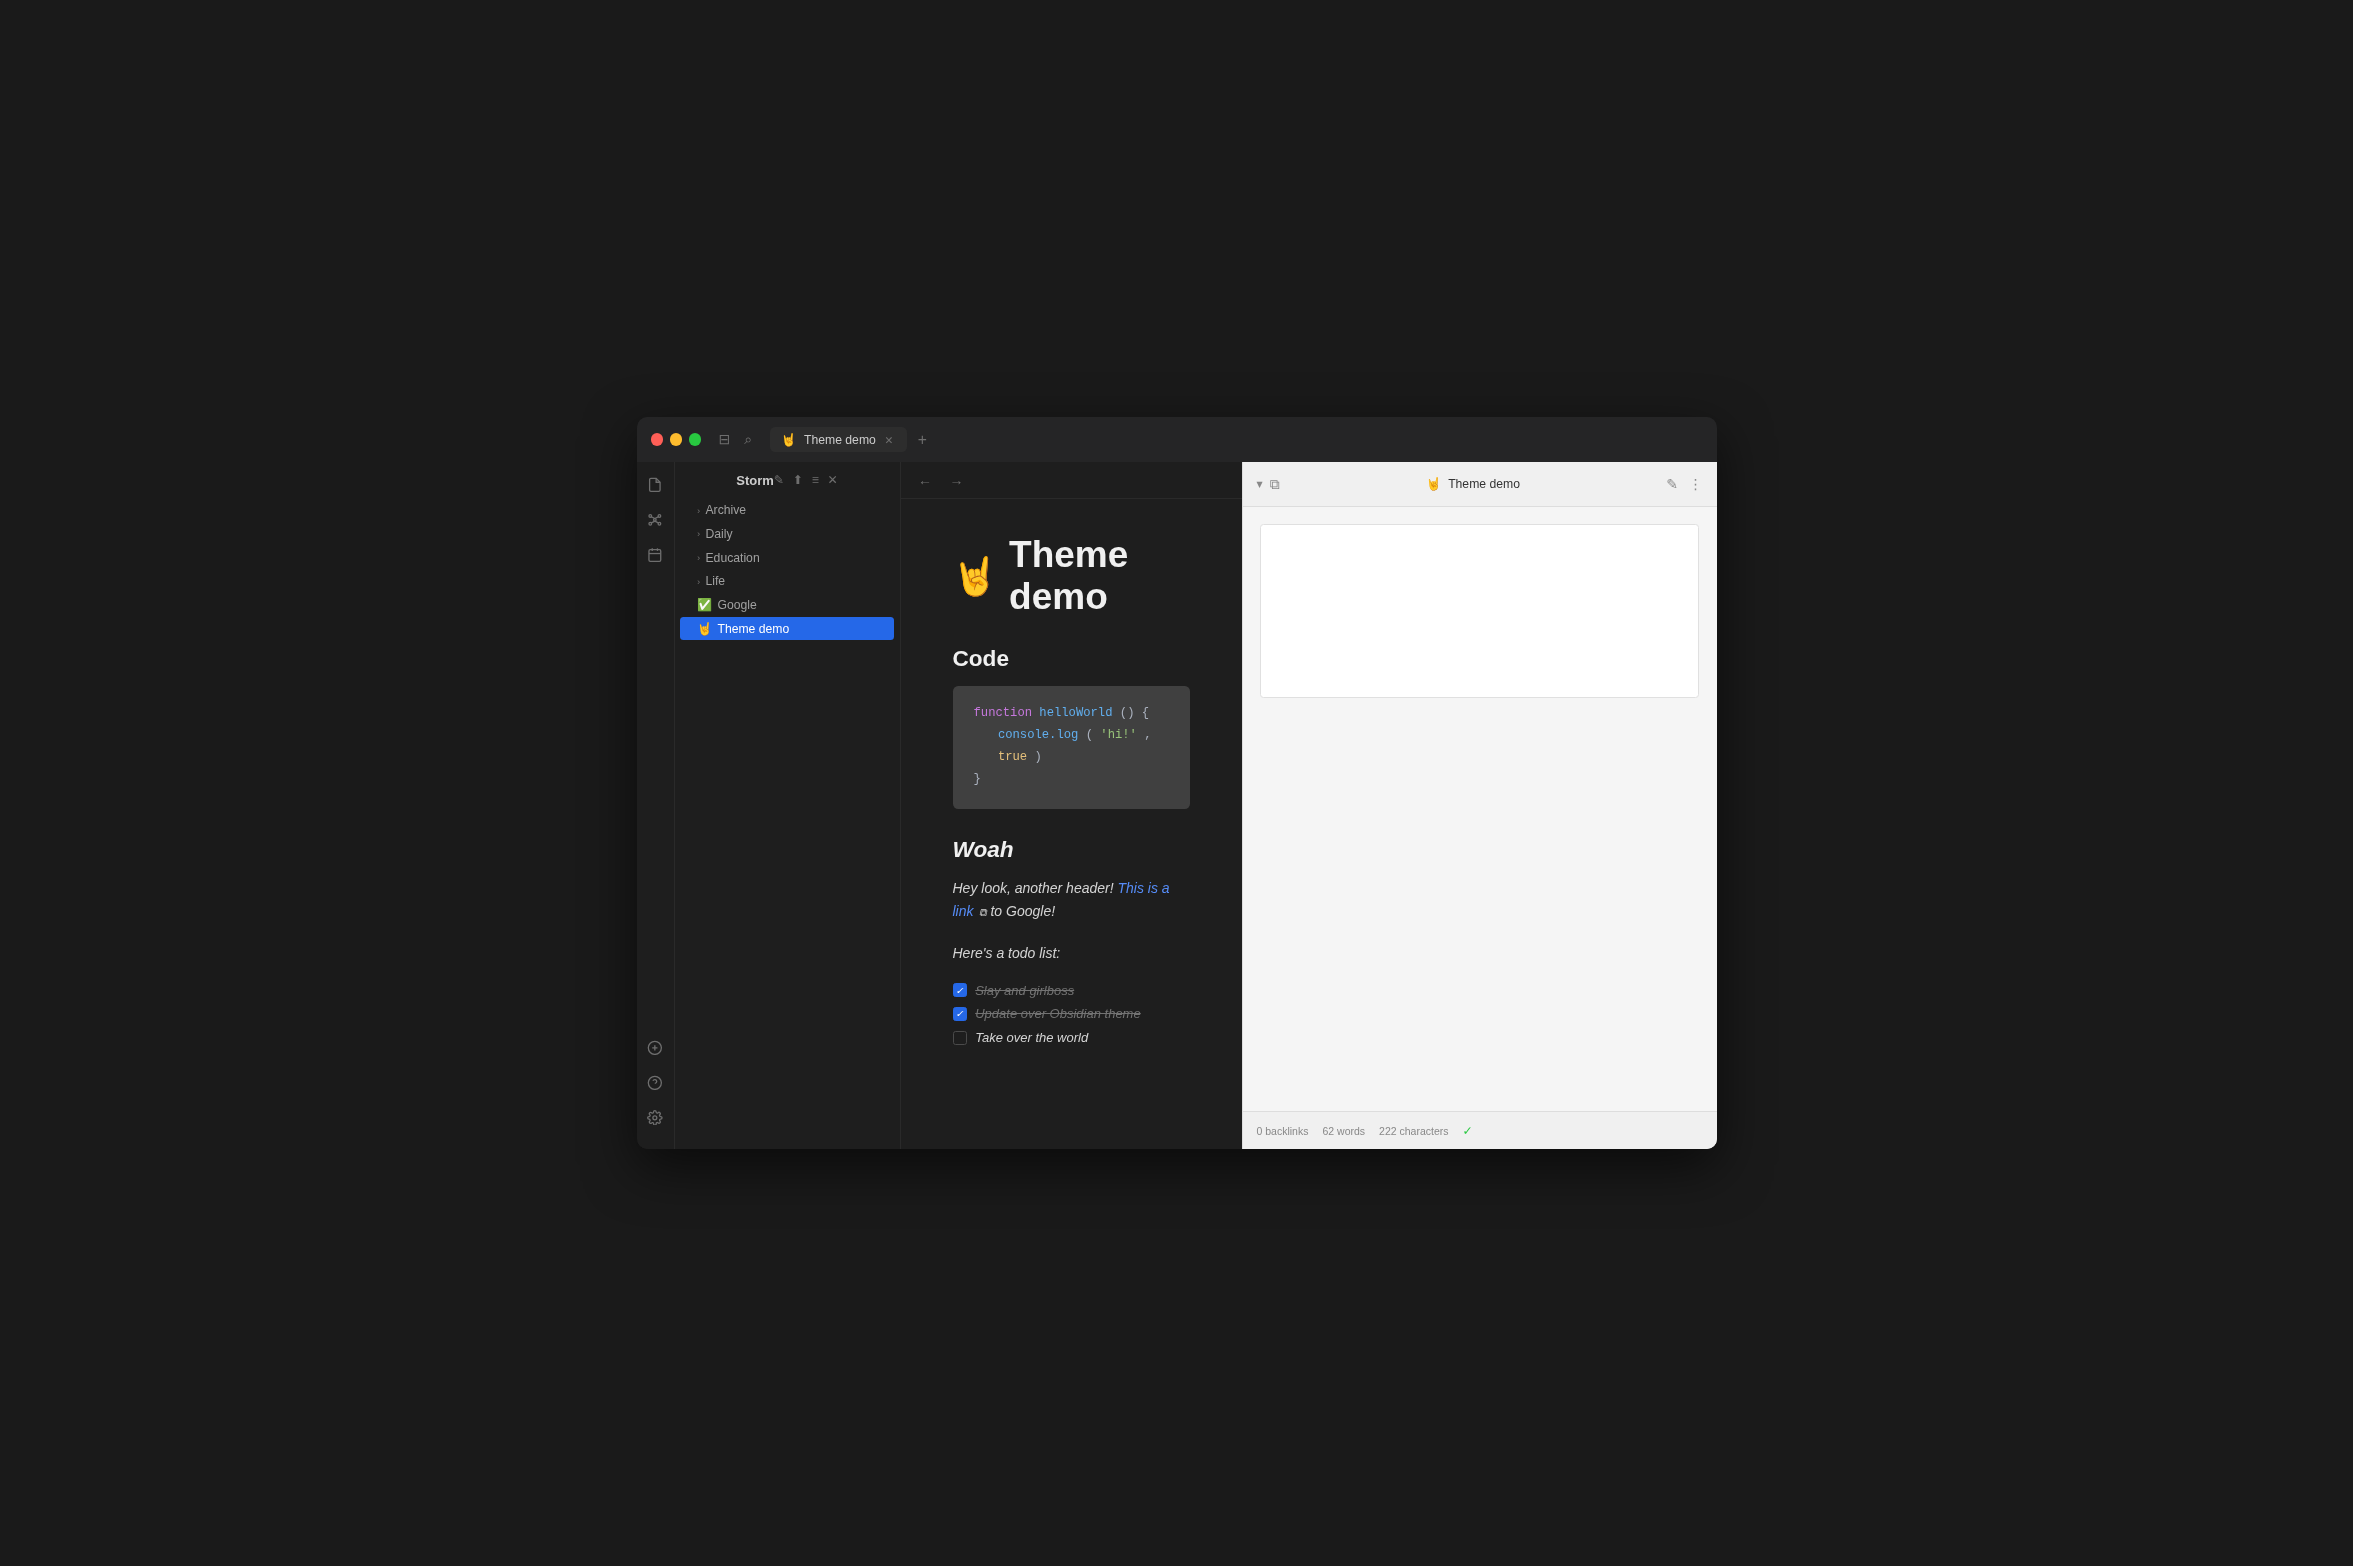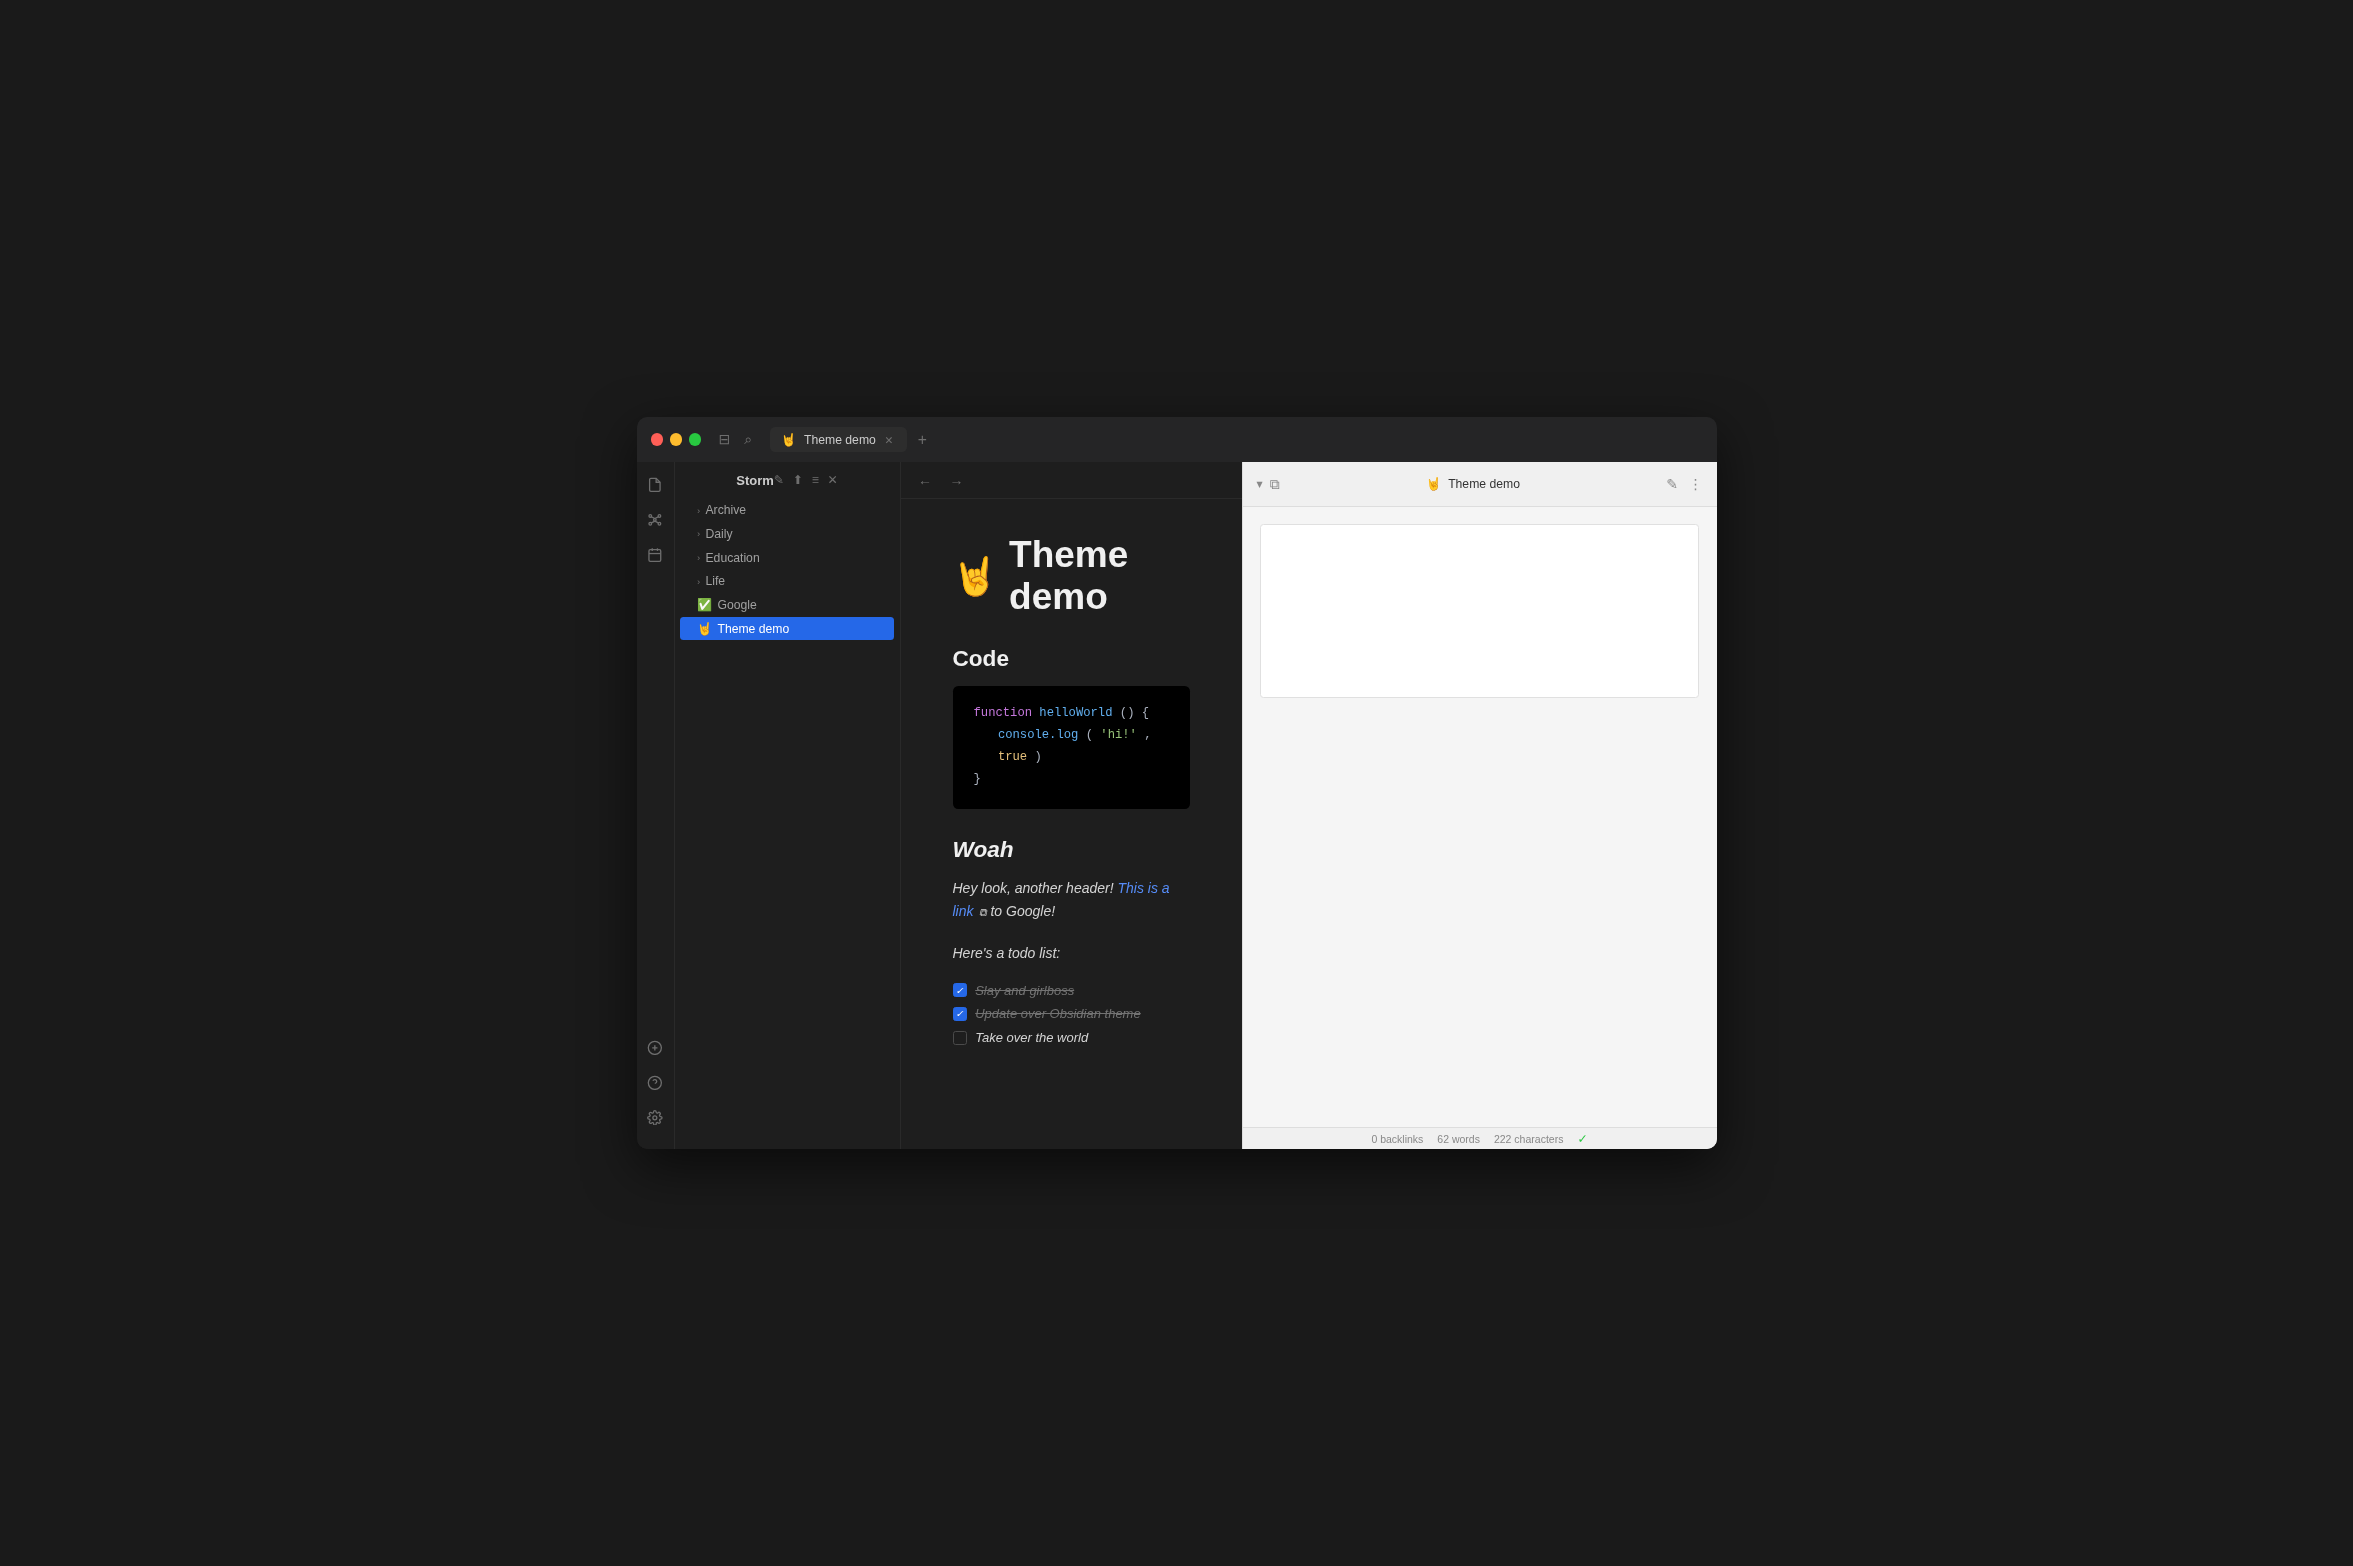--- a/index.html
+++ b/index.html
@@ -224,21 +224,21 @@
       color: #f0f0f0;
       margin-bottom: 14px;
     }
     .prose-text {
       font-size: 14px;
       line-height: 1.7;
       color: #d4d4d4;
       margin-bottom: 17.4px;
     }
     .code-block {
-      background: #000000;
+      background: #404040;
       border-radius: 5.2px;
       padding: 17.4px 21px;
       margin-bottom: 28px;
       font-family: 'Menlo', 'Monaco', 'Courier New', monospace;
       font-size: 12.2px;
       line-height: 1.8;
     }
     .code-kw { color: #c678dd; }
     .code-fn { color: #61afef; }
     .code-str { color: #98c379; }
@@ -333,26 +333,26 @@
       padding: 17.4px;
     }
     .right-panel-image-placeholder {
       width: 100%;
       border: 0.9px solid #e0e0e0;
       background: #fff;
       height: 174px;
       border-radius: 3.5px;
     }
     .right-panel-footer {
-      height: 22px;
+      height: 38px;
       background: #f0f0f0;
       border-top: 0.9px solid #ddd;
       display: flex;
       align-items: center;
-      justify-content: center;
+      justify-content: flex-start;
       padding: 0 14px;
       gap: 14px;
     }
     .footer-stat {
       font-size: 10.5px;
       color: #888;
     }
     .footer-check {
       color: #28c840;
       font-size: 12.2px;

